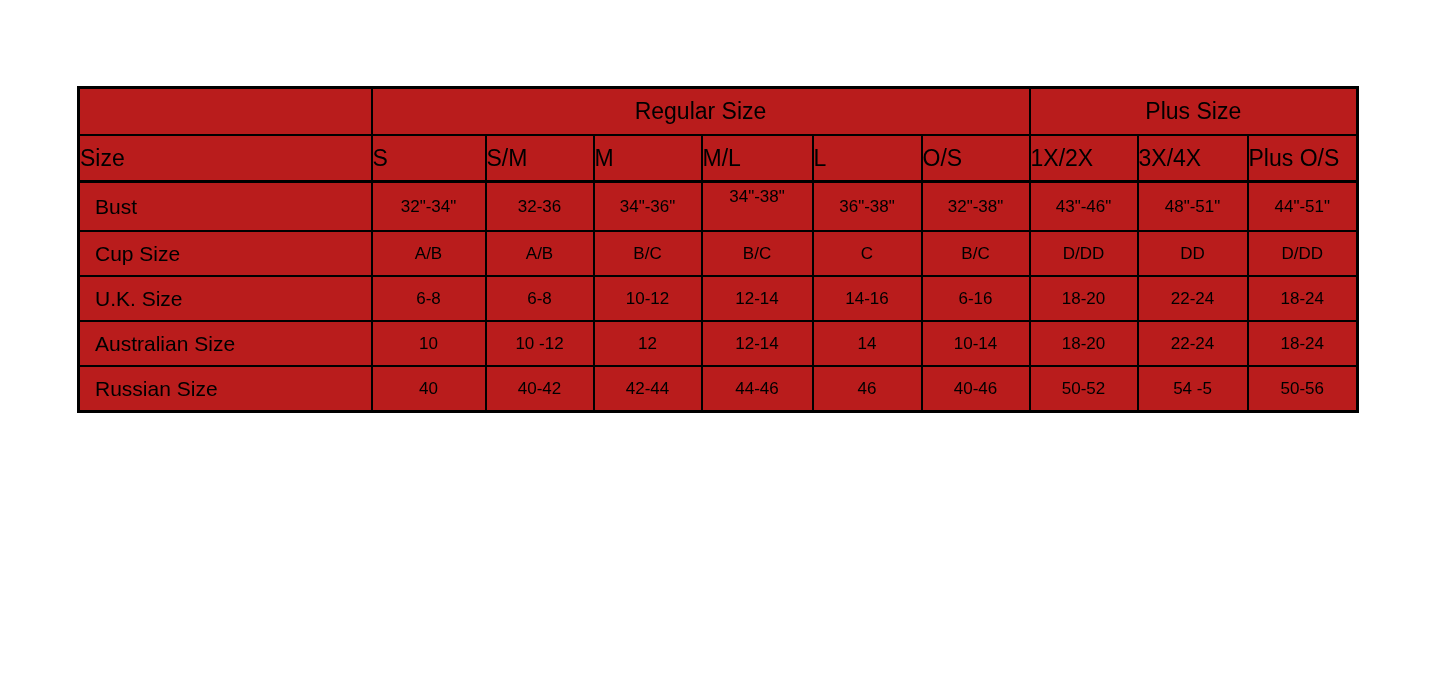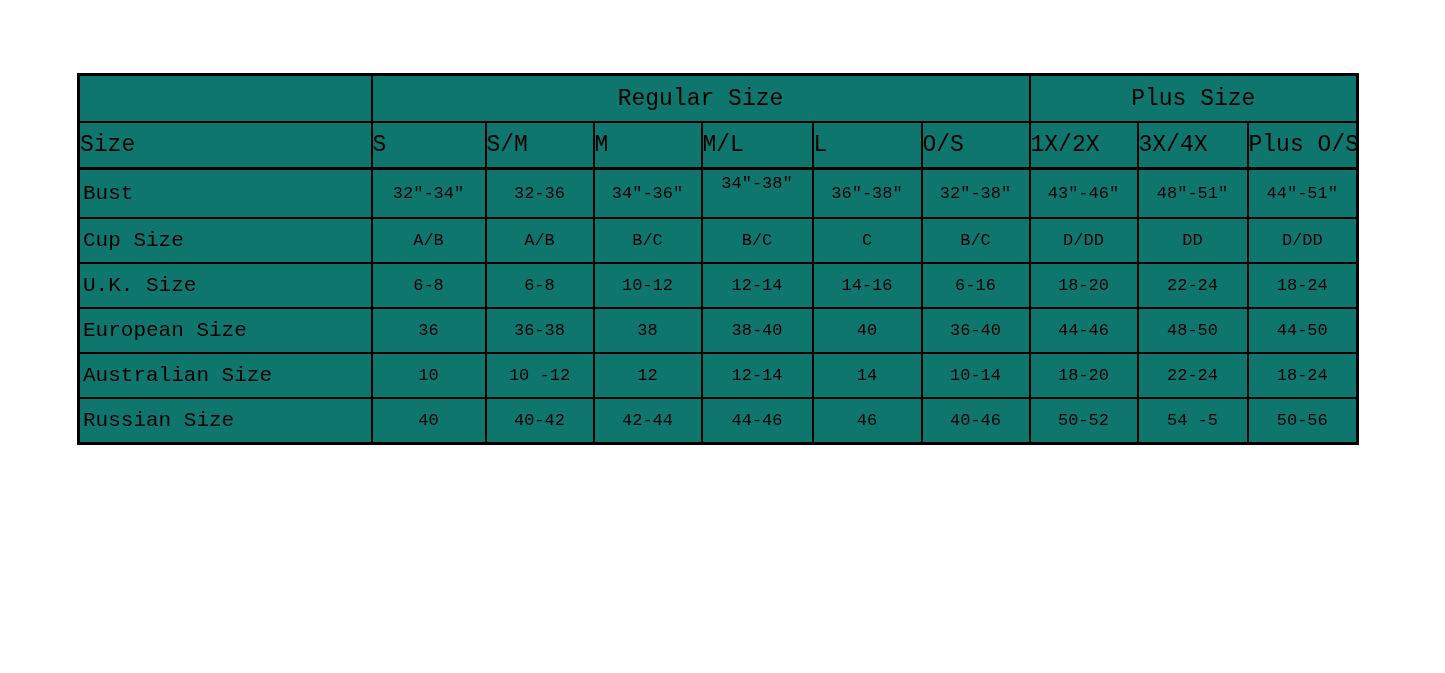--- a/index.html
+++ b/index.html
@@ -10,27 +10,26 @@
   body {
     width: 1445px;
     height: 673px;
     position: relative;
     font-family: "Liberation Sans", sans-serif;
     color: #000000;
   }
   table.size-chart {
     position: absolute;
     left: 77px;
-    top: 73px;
+    top: 86px;
     width: 1279px;
     border-collapse: collapse;
     table-layout: fixed;
-    background: #0f766e;
+    background: #b91c1c;
     border: 3px solid #000000;
-    font-family: Liberation Mono, monospace;
   }
   table.size-chart th,
   table.size-chart td {
     border: 2px solid #000000;
     padding: 0;
     white-space: nowrap;
     overflow: hidden;
     font-weight: normal;
     vertical-align: middle;
   }
@@ -45,21 +44,21 @@
     text-align: left;
     border-bottom: 3px solid #000000;
   }
   tbody td {
     height: 43px;
     font-size: 17px;
     text-align: center;
   }
   tbody td.row-label {
     text-align: left;
-    padding-left: 3px;
+    padding-left: 15px;
     font-size: 21px;
   }
   tbody td.raised {
     vertical-align: top;
     padding-top: 4px;
   }
 </style>
 </head>
 <body>
 
@@ -126,32 +125,20 @@
         <td>6-8</td>
         <td>10-12</td>
         <td>12-14</td>
         <td>14-16</td>
         <td>6-16</td>
         <td>18-20</td>
         <td>22-24</td>
         <td>18-24</td>
       </tr>
       <tr>
-        <td class="row-label">European Size</td>
-        <td>36</td>
-        <td>36-38</td>
-        <td>38</td>
-        <td>38-40</td>
-        <td>40</td>
-        <td>36-40</td>
-        <td>44-46</td>
-        <td>48-50</td>
-        <td>44-50</td>
-      </tr>
-      <tr>
         <td class="row-label">Australian Size</td>
         <td>10</td>
         <td>10 -12</td>
         <td>12</td>
         <td>12-14</td>
         <td>14</td>
         <td>10-14</td>
         <td>18-20</td>
         <td>22-24</td>
         <td>18-24</td>

